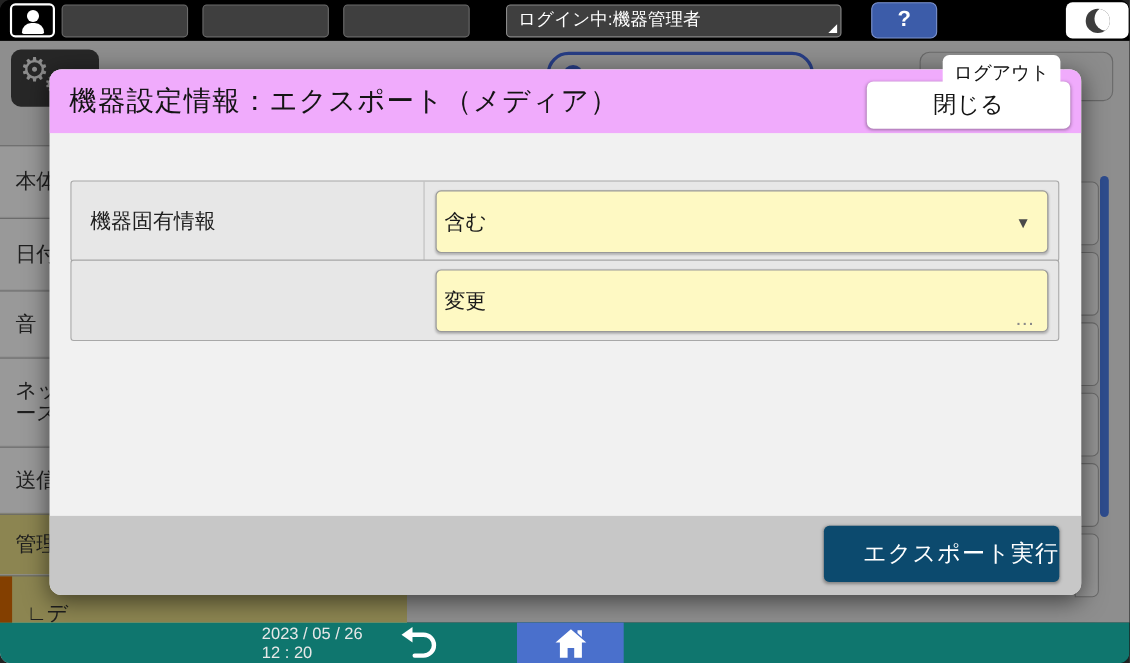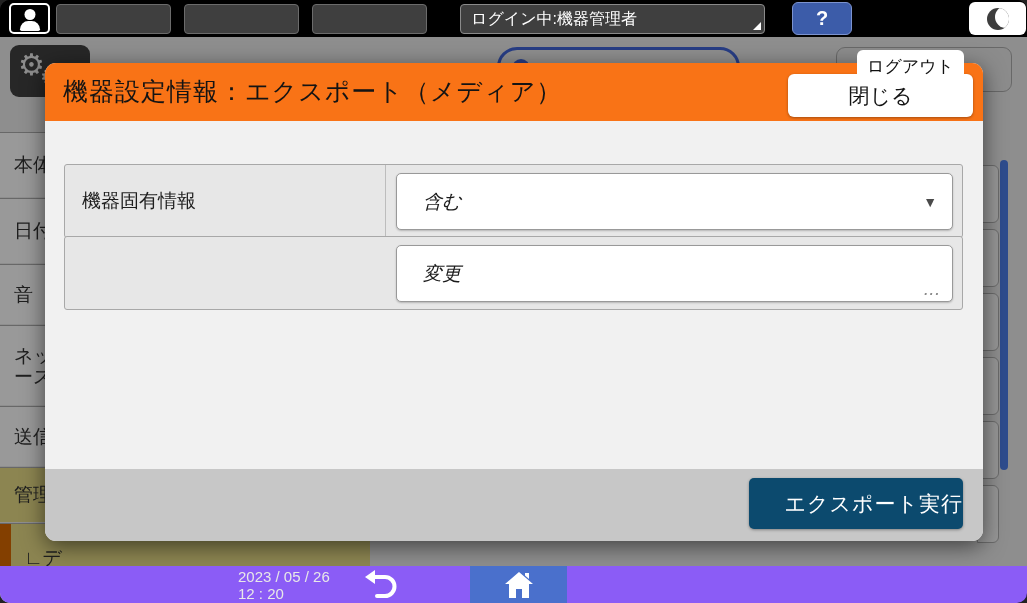--- a/index.html
+++ b/index.html
@@ -64,44 +64,44 @@
   .right-rows { position:absolute; right:28px; top:128px; width:22px; height:400px; }
   .rr { position:absolute; left:0; width:22px; height:58px; background:#dedede; border:1px solid #9e9e9e; border-radius:0 6px 6px 0; }
   .rr1{top:0;} .rr2{top:64px;} .rr3{top:128px;} .rr4{top:192px;} .rr5{top:256px;} .rr6{top:320px;}
   .bg-scrollbar { position:absolute; left:1000px; top:123px; width:8px; height:310px; background:#4570d0; border-radius:4px; }
 
   .overlay { position:absolute; left:0; top:37px; width:1027px; height:529px; background:rgba(0,0,0,0.32); z-index:5; }
 
   
   .modal { position:absolute; left:45px; top:63px; width:938px; height:478px; z-index:20;
     background:#f1f1f1; border-radius:11px; box-shadow:0 5px 22px rgba(0,0,0,0.55); overflow:hidden; }
-  .modal-header { position:relative; width:100%; height:58px; background:#f97316; }
+  .modal-header { position:relative; width:100%; height:58px; background:#f0abfc; }
   .modal-title { position:absolute; left:18px; top:12px; font-size:25px; color:#141414; letter-spacing:1px; }
   .close-btn { position:absolute; right:10px; top:11px; width:185px; height:43px; background:#fff;
     border-radius:6px; box-shadow:0 1px 3px rgba(0,0,0,0.35); font-size:21px; color:#141414;
     text-align:center; line-height:43px; }
   .modal-body { position:relative; width:100%; height:348px; }
   .form-row { position:absolute; left:19px; width:899px; height:74px; background:#e7e7e7;
     border:1px solid #a8a8a8; border-radius:3px; }
   .form-row.r1{top:43px;} .form-row.r2{top:115px;}
   .row-label { position:absolute; left:0; top:0; width:321px; height:100%;
     border-right:1px solid #bdbdbd; display:flex; align-items:center; padding-left:17px;
     font-size:19px; color:#1e1e1e; }
-  .row-field { position:absolute; left:331px; top:8px; width:557px; height:57px; background:#ffffff;
+  .row-field { position:absolute; left:331px; top:8px; width:557px; height:57px; background:#fef9c3;
     border:1px solid #999; border-radius:5px; box-shadow:0 1px 2px rgba(0,0,0,0.22);
-    font-size:19px; color:#1a1a1a; display:flex; align-items:center; padding-left:26px;font-style:italic; }
+    font-size:19px; color:#1a1a1a; display:flex; align-items:center; padding-left:7px; }
   .dd-arrow { position:absolute; right:15px; top:50%; transform:translateY(-50%); font-size:14px; color:#4a4a4a; }
   .more-dots { position:absolute; right:11px; bottom:3px; font-size:13px; font-weight:bold; letter-spacing:2px; color:#8a8a8a; }
   .modal-footer { position:absolute; left:0; bottom:0; width:100%; height:72px; background:#c7c7c7; }
   .submit-btn { position:absolute; right:20px; top:9px; width:214px; height:51px; background:#0c4a6e;
     border-radius:5px; box-shadow:0 1px 3px rgba(0,0,0,0.35); color:#fff; font-size:21px;
     text-align:right; line-height:51px; letter-spacing:1px; }
 
   
-  .bottom-bar { position:absolute; left:0; top:566px; width:1027px; height:37px; background:#8b5cf6; z-index:40; }
+  .bottom-bar { position:absolute; left:0; top:566px; width:1027px; height:37px; background:#0f766e; z-index:40; }
   .datetime { position:absolute; left:238px; top:2px; color:#e8e8e8; font-size:15px; line-height:17px; text-align:left; }
   .back-btn { position:absolute; left:360px; top:3px; width:48px; height:31px; }
   .home-btn { position:absolute; left:470px; top:0; width:97px; height:37px; background:#4a70cc; }
   .home-btn svg { position:absolute; left:50%; top:50%; transform:translate(-50%,-50%); }
 </style>
 </head>
 <body>
 
 <div class="screen">
 

